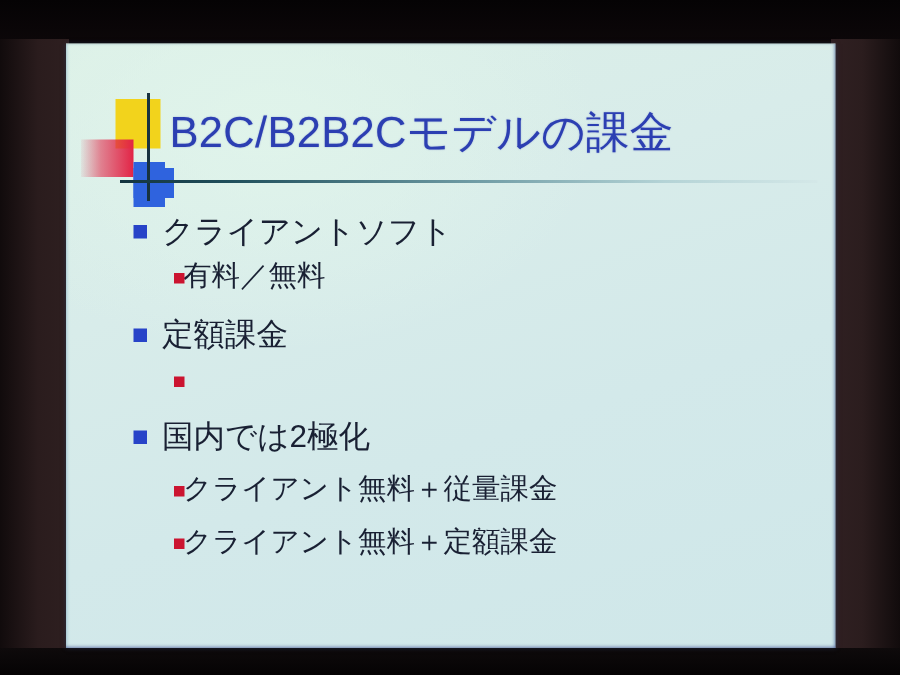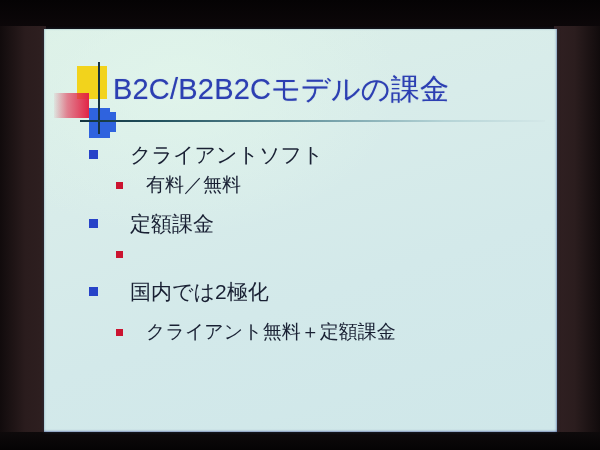--- a/index.html
+++ b/index.html
@@ -141,27 +141,27 @@
   .b-group { position: relative; }
 
   .b1, .b2 {
     position: relative;
     display: flex;
     align-items: flex-start;
     color: #192033;
     white-space: nowrap;
   }
   .b1 {
-    padding-left: 86px;
+    padding-left: 64px;
     font-size: 21px;
     line-height: 31px;
     height: 31px;
   }
   .b2 {
-    padding-left: 102px;
+    padding-left: 78px;
     font-size: 19px;
     line-height: 30px;
     height: 30px;
   }
   .b1 .marker {
     position: absolute;
     left: 45px;
     top: 11px;
     width: 9px; height: 9px;
     background: #2743c8;
@@ -229,20 +229,24 @@
       </div>
 
       <div class="sp-b"></div>
 
       <div class="b-group">
         <div class="b1">
           <span class="marker"></span>
           <span class="b-text">国内では2極化</span>
         </div>
         <div class="sp-c"></div>
+        <div class="b2">
+          <span class="marker"></span>
+          <span class="b-text">クライアント無料＋従量課金</span>
+        </div>
         <div class="sp-c"></div>
         <div class="b2">
           <span class="marker"></span>
           <span class="b-text">クライアント無料＋定額課金</span>
         </div>
       </div>
 
     </div>
   </div>
 </div>

